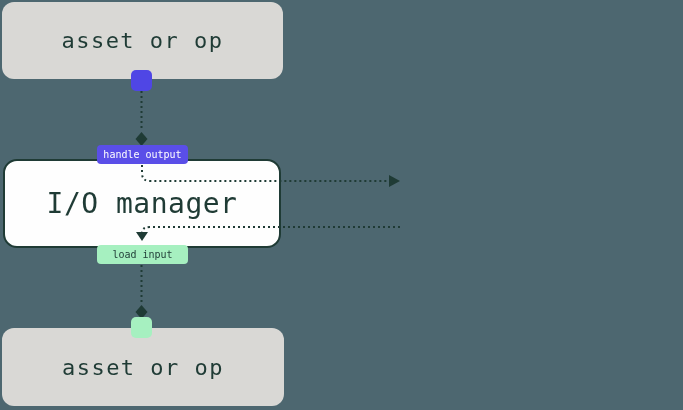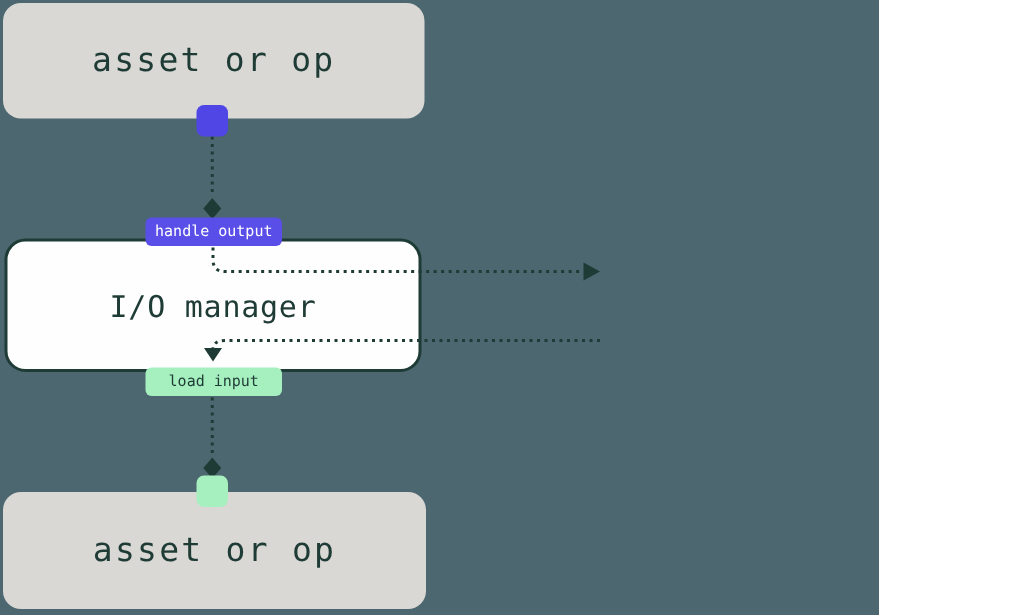--- a/index.html
+++ b/index.html
@@ -5,21 +5,21 @@
   html, body {
     margin: 0;
     padding: 0;
     width: 683px;
     height: 410px;
     overflow: hidden;
     font-family: "DejaVu Sans Mono", "Liberation Mono", monospace;
   }
   .canvas {
     position: relative;
-    width: 586px;
+    width: 683px;
     height: 410px;
     background: var(--background, #4d6770);
   }
   .node {
     position: absolute;
     display: flex;
     align-items: center;
     justify-content: center;
     box-sizing: border-box;
   }
@@ -32,21 +32,21 @@
     font-weight: 500;
   }
   .asset-top    { left: 2px;  top: 2px;   width: 281px; height: 77px; }
   .asset-bottom { left: 2px;  top: 328px; width: 282px; height: 78px; }
   .io-node {
     left: 3px; top: 159px; width: 278px; height: 89px;
     background: var(--io-box-fill, #fefefe);
     border: 2px solid var(--dark-green, #1f3b35);
     border-radius: 14px;
     color: var(--dark-green, #1f3b35);
-    font-size: 20px;
+    font-size: 28px;
     letter-spacing: 0.5px;
     z-index: 1;
   }
   .storage-node {
     left: 400px; top: 157px; width: 280px; height: 91px;
     background: var(--storage-box-fill, #22453a);
     border-radius: 16px;
     color: var(--storage-text, #f4f4f1);
     font-size: 20px;
     letter-spacing: 0.5px;

